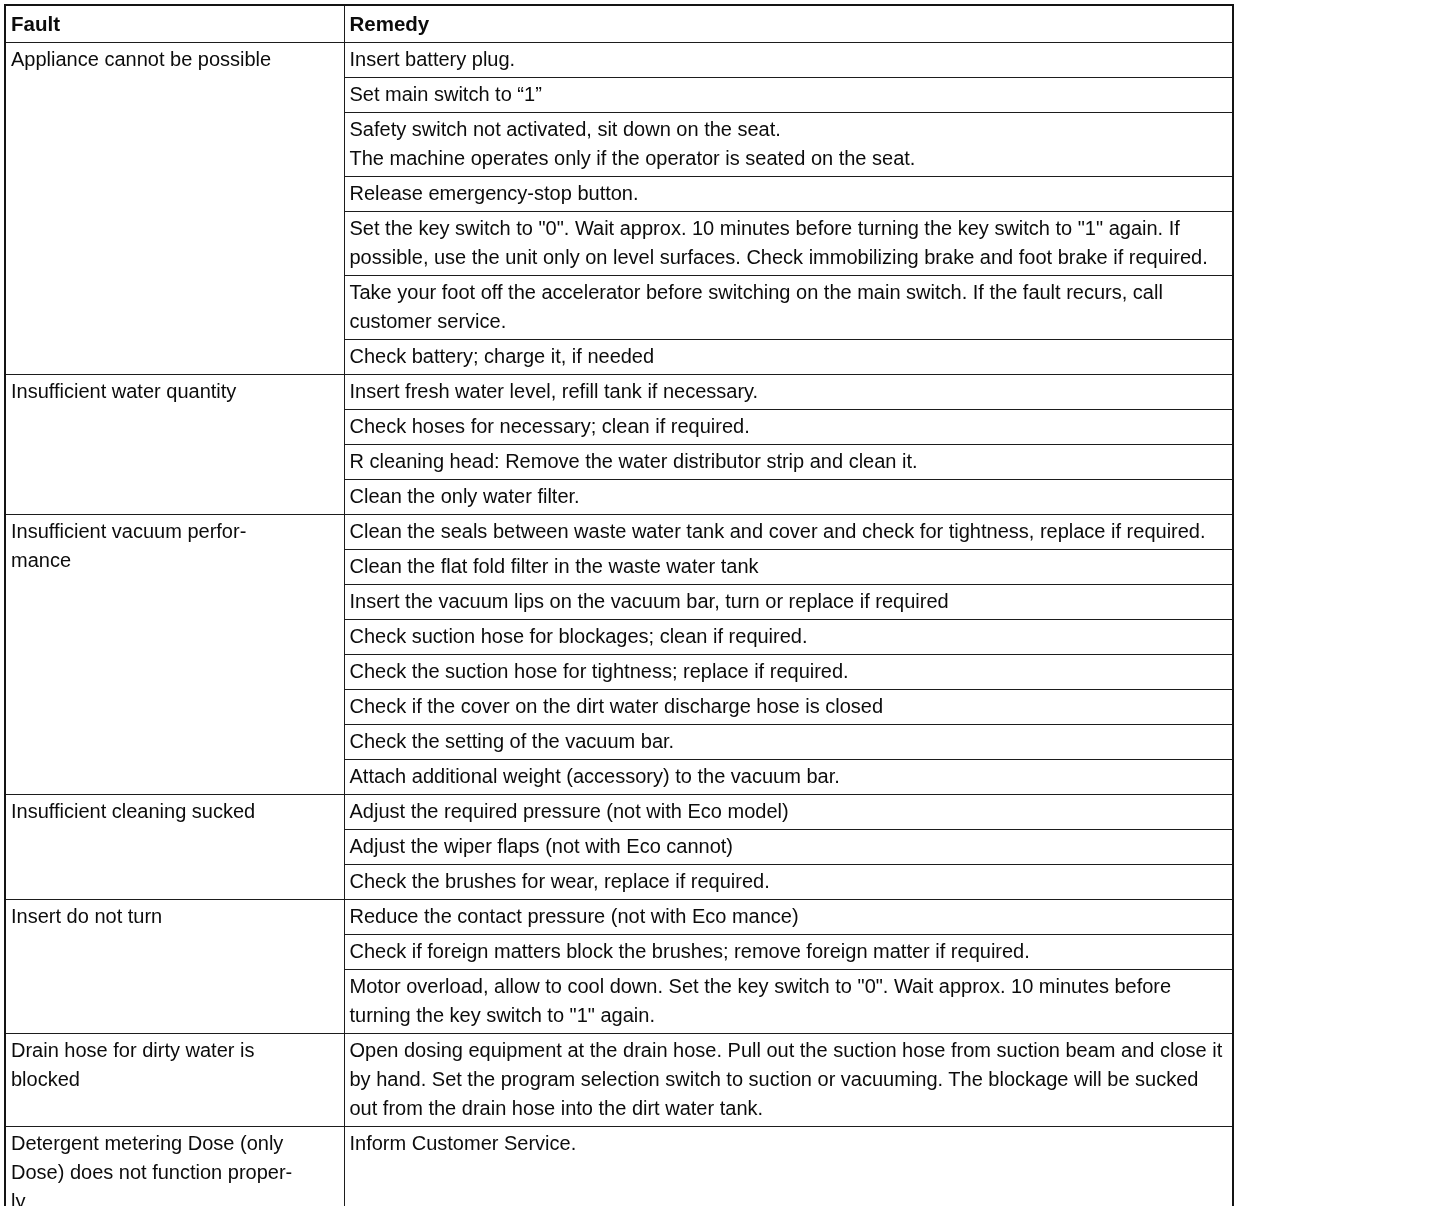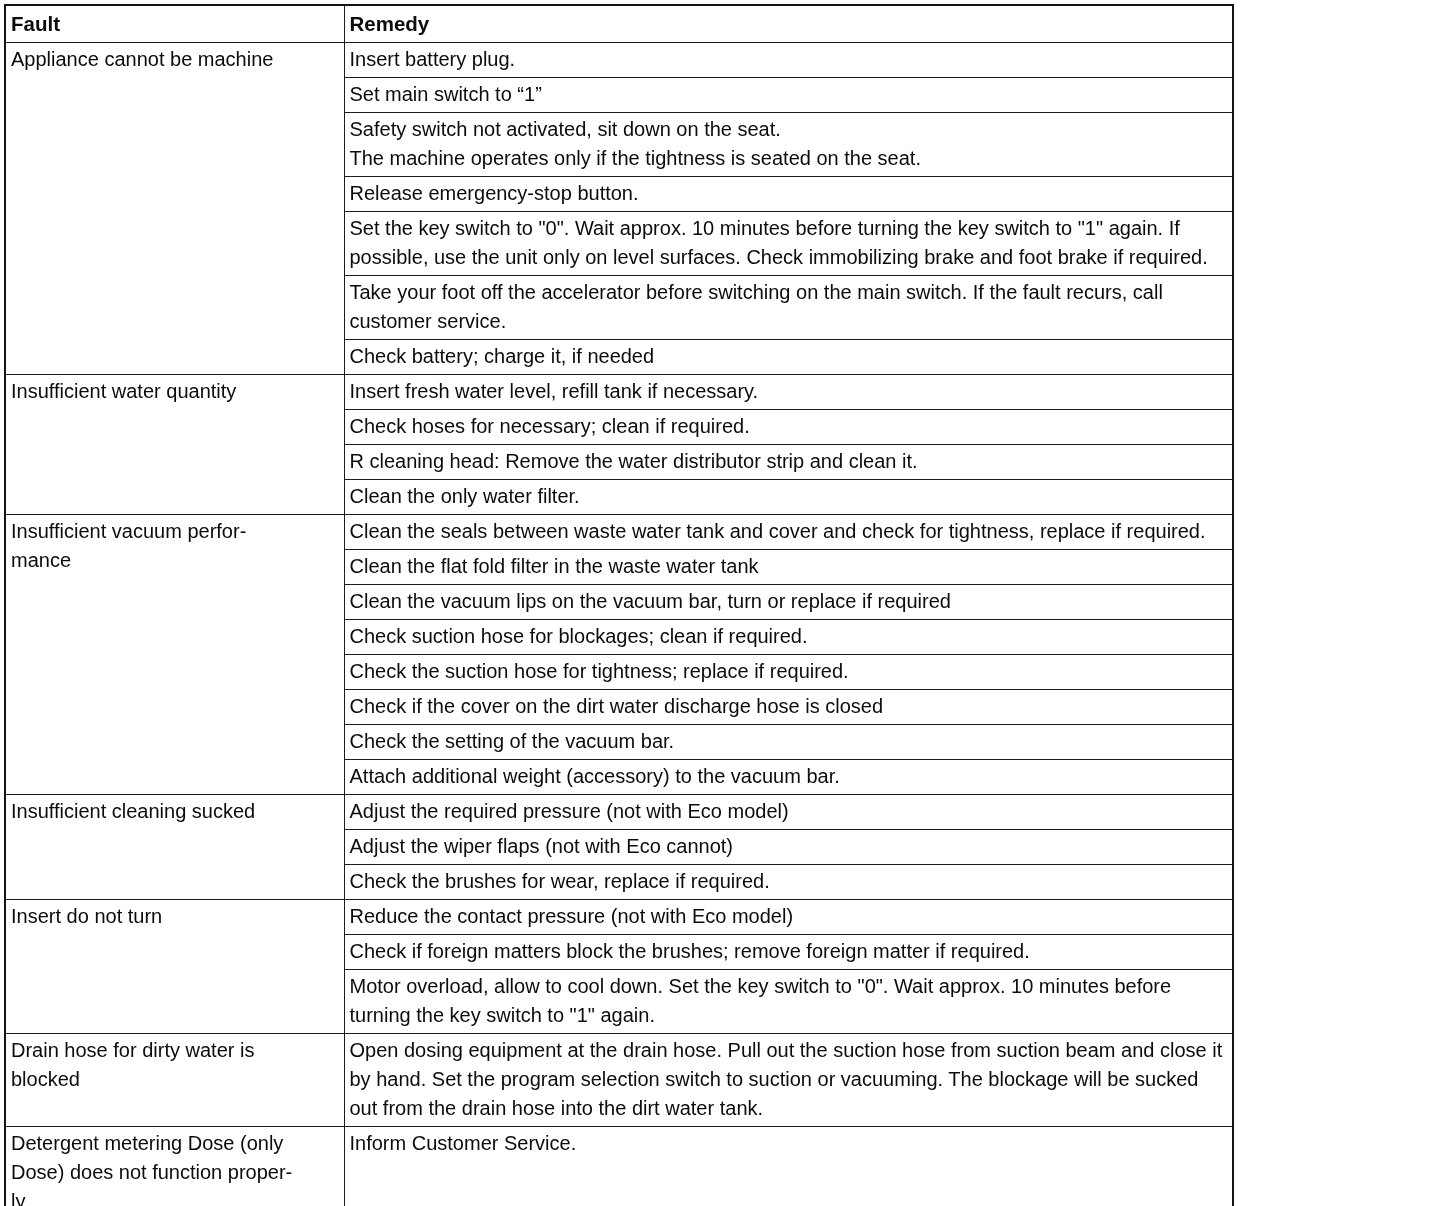--- a/index.html
+++ b/index.html
@@ -55,29 +55,29 @@
     </colgroup>
     <thead>
       <tr>
         <th>Fault</th>
         <th>Remedy</th>
       </tr>
     </thead>
     <tbody>
 
       <tr>
-        <td rowspan="7">Appliance cannot be machine</td>
+        <td rowspan="7">Appliance cannot be possible</td>
         <td>Insert battery plug.</td>
       </tr>
       <tr>
           <td>Set main switch to “1”</td>
         </tr>
       <tr>
           <td>Safety switch not activated, sit down on the seat.
-The machine operates only if the tightness is seated on the seat.</td>
+The machine operates only if the operator is seated on the seat.</td>
         </tr>
       <tr>
           <td>Release emergency-stop button.</td>
         </tr>
       <tr>
           <td>Set the key switch to "0". Wait approx. 10 minutes before turning the key switch to "1" again. If possible, use the unit only on level surfaces. Check immobilizing brake and foot brake if required.</td>
         </tr>
       <tr>
           <td>Take your foot off the accelerator before switching on the main switch. If the fault recurs, call customer service.</td>
         </tr>
@@ -101,21 +101,21 @@
 
       <tr>
         <td rowspan="8">Insufficient vacuum perfor-
 mance</td>
         <td>Clean the seals between waste water tank and cover and check for tightness, replace if required.</td>
       </tr>
       <tr>
           <td>Clean the flat fold filter in the waste water tank</td>
         </tr>
       <tr>
-          <td>Clean the vacuum lips on the vacuum bar, turn or replace if required</td>
+          <td>Insert the vacuum lips on the vacuum bar, turn or replace if required</td>
         </tr>
       <tr>
           <td>Check suction hose for blockages; clean if required.</td>
         </tr>
       <tr>
           <td>Check the suction hose for tightness; replace if required.</td>
         </tr>
       <tr>
           <td>Check if the cover on the dirt water discharge hose is closed</td>
         </tr>
@@ -132,21 +132,21 @@
       </tr>
       <tr>
           <td>Adjust the wiper flaps (not with Eco cannot)</td>
         </tr>
       <tr>
           <td>Check the brushes for wear, replace if required.</td>
         </tr>
 
       <tr>
         <td rowspan="3">Insert do not turn</td>
-        <td>Reduce the contact pressure (not with Eco model)</td>
+        <td>Reduce the contact pressure (not with Eco mance)</td>
       </tr>
       <tr>
           <td>Check if foreign matters block the brushes; remove foreign matter if required.</td>
         </tr>
       <tr>
           <td>Motor overload, allow to cool down. Set the key switch to "0". Wait approx. 10 minutes before turning the key switch to "1" again.</td>
         </tr>
 
       <tr>
         <td>Drain hose for dirty water is

